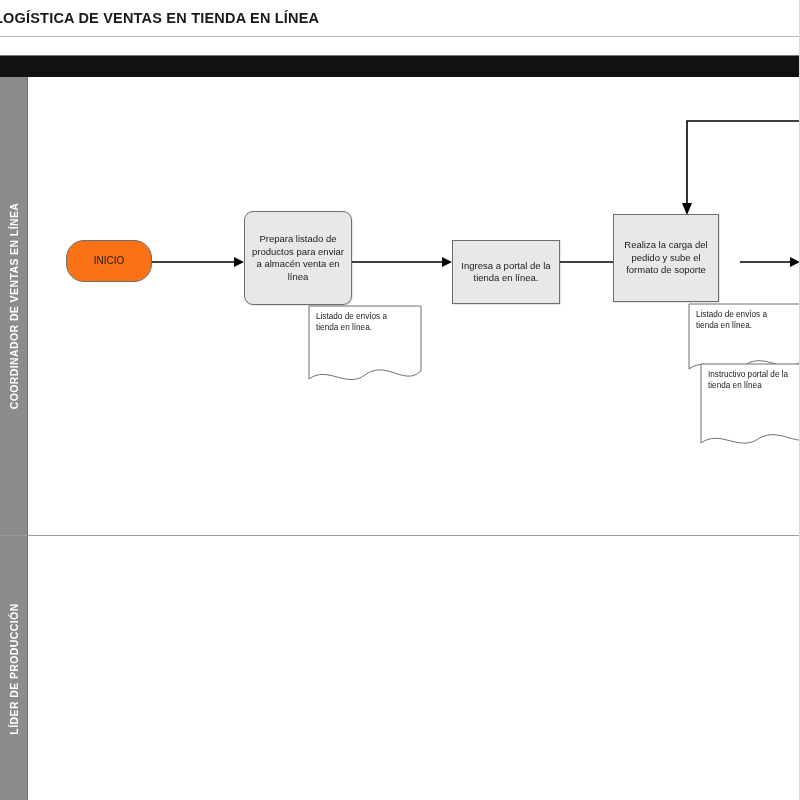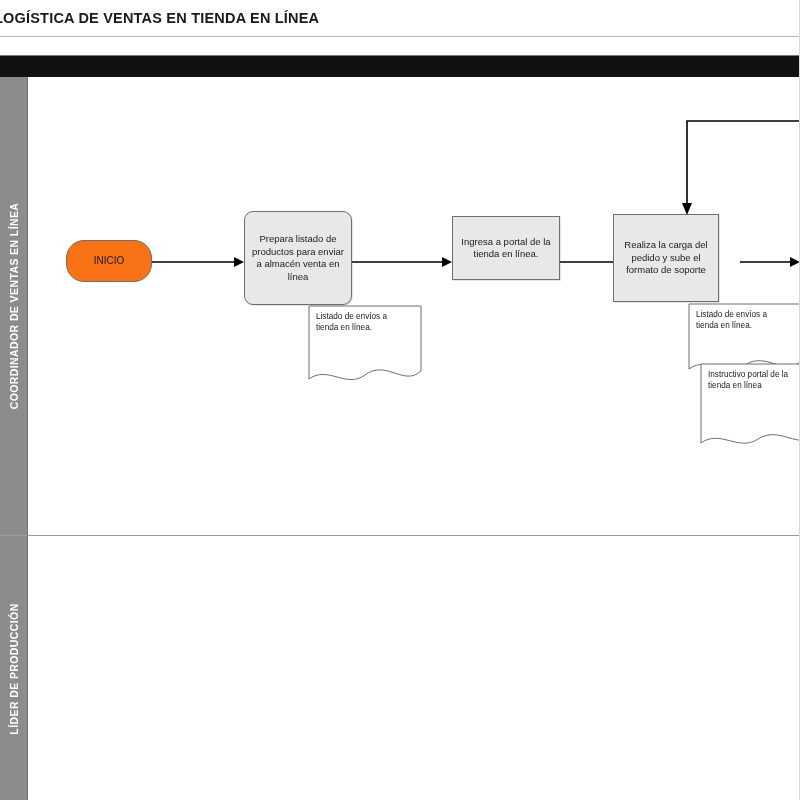--- a/index.html
+++ b/index.html
@@ -212,21 +212,21 @@
             <path d="M1,1 H113 V66 C96,82 78,54 57,70 C38,84 20,60 1,74 Z" fill="#ffffff" stroke="#6e6e6e" stroke-width="1"></path>
           </svg>
           <div class="doc-text">Listado de envíos a tienda en línea.</div>
         </div>
 
         <svg class="conn" style="left:324px; top:177px; width:100px; height:16px;">
           <line x1="0" y1="8" x2="90" y2="8"></line>
           <polygon points="90,3 100,8 90,13"></polygon>
         </svg>
 
-        <div class="node" style="left:424px; top:139px; width:108px; height:64px;">
+        <div class="node" style="left:424px; top:163px; width:108px; height:64px;">
           <span>Ingresa a portal de la tienda en línea.</span>
         </div>
 
         <svg class="conn" style="left:532px; top:177px; width:74px; height:16px;">
           <line x1="0" y1="8" x2="64" y2="8"></line>
           <polygon points="64,3 74,8 64,13"></polygon>
         </svg>
 
         <div class="node" style="left:585px; top:137px; width:106px; height:88px;">
           <span>Realiza la carga del pedido y sube el formato de soporte</span>

